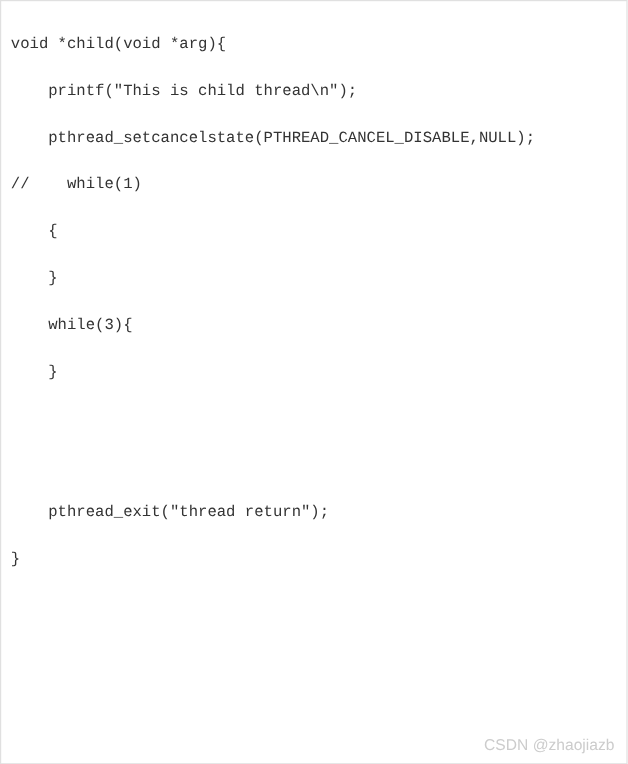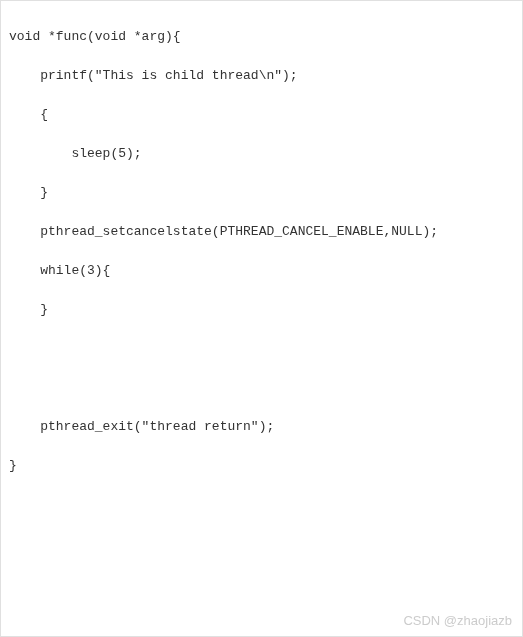--- a/index.html
+++ b/index.html
@@ -29,26 +29,26 @@
       font-size: 13px;
       color: #cccccc;
       font-family: Arial, sans-serif;
       margin-left: 32px;
     }
   </style>
 </head>
 <body>
 
 <div class="code-block">
-<div>void *func(void *arg){</div>
+<div>void *child(void *arg){</div>
 <div>    printf("This is child thread\n");</div>
+<div>    pthread_setcancelstate(PTHREAD_CANCEL_DISABLE,NULL);</div>
+<div>//    while(1)</div>
 <div>    {</div>
-<div>        sleep(5);</div>
 <div>    }</div>
-<div>    pthread_setcancelstate(PTHREAD_CANCEL_ENABLE,NULL);</div>
 <div>    while(3){</div>
 <div>    }</div>
 <div>&nbsp;</div>
 <div>&nbsp;</div>
 <div>    pthread_exit("thread return");</div>
 <div>}</div>
 
 
 
 

